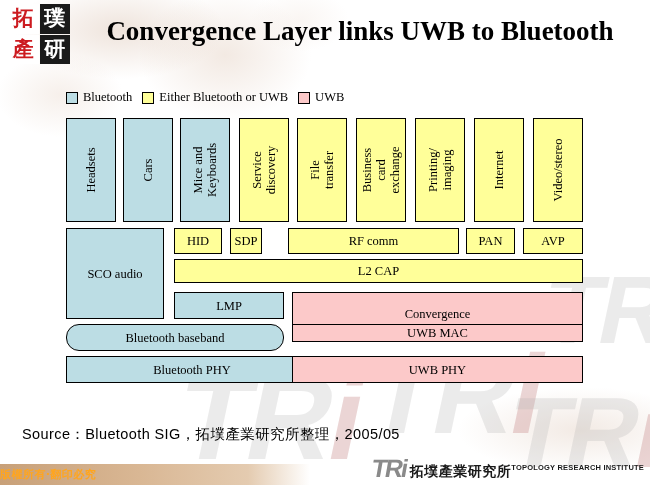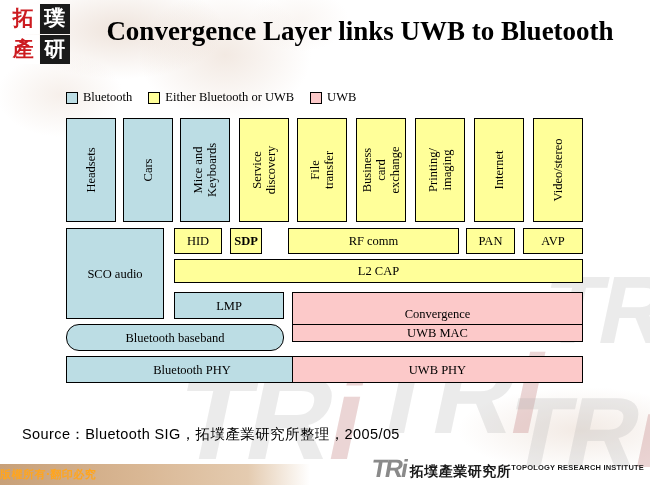--- a/index.html
+++ b/index.html
@@ -80,21 +80,20 @@
     letter-spacing: 0px;
     white-space: nowrap;
   }
 
   
   .legend {
     position: absolute;
     left: 66px; top: 90px;
     display: flex;
     align-items: center;
-    gap: 6px;
     font-size: 12.5px;
     color: #000;
   }
   .legend .item { display: flex; align-items: center; gap: 5px; margin-right: 10px; }
   .legend .swatch {
     width: 12px; height: 12px;
     border: 1px solid #000;
     box-sizing: border-box;
   }
 
@@ -234,21 +233,21 @@
     <div class="box yellow vert" style="left:290px; top:0px; width:50px;  height:104px;"><span>Business card
 exchange</span></div>
     <div class="box yellow vert" style="left:349px; top:0px; width:50px;  height:104px;"><span>Printing/
 imaging</span></div>
     <div class="box yellow vert" style="left:408px; top:0px; width:50px;  height:104px;"><span>Internet</span></div>
     <div class="box yellow vert" style="left:467px; top:0px; width:50px;  height:104px;"><span>Video/stereo</span></div>
 
     <div class="box blue" style="left:0px; top:110px; width:98px; height:91px;text-align:center;"><span>SCO audio</span></div>
 
     <div class="box yellow" style="left:108px; top:110px; width:48px; height:26px;align-items:center;"><span>HID</span></div>
-    <div class="box yellow" style="left:164px; top:110px; width:32px; height:26px;font-weight:bold;"><span>SDP</span></div>
+    <div class="box yellow" style="left:164px; top:110px; width:32px; height:26px;"><span>SDP</span></div>
     <div class="box yellow" style="left:400px; top:110px; width:49px; height:26px;"><span>PAN</span></div>
     <div class="box yellow" style="left:222px; top:110px; width:171px; height:26px;"><span>RF comm</span></div>
     <div class="box yellow" style="left:457px; top:110px; width:60px; height:26px;"><span>AVP</span></div>
 
     <div class="box yellow" style="left:108px; top:141px; width:409px; height:24px;"><span>L2 CAP</span></div>
 
     <div class="box blue" style="left:108px; top:174px; width:110px; height:27px;"><span>LMP</span></div>
     <div class="box pink" style="left:226px; top:174px; width:291px; height:44px;"><span>Convergence</span></div>
 
     <div class="box blue" style="left:0px;   top:206px; width:218px; height:27px;border-radius:13px;"><span>Bluetooth baseband</span></div>

